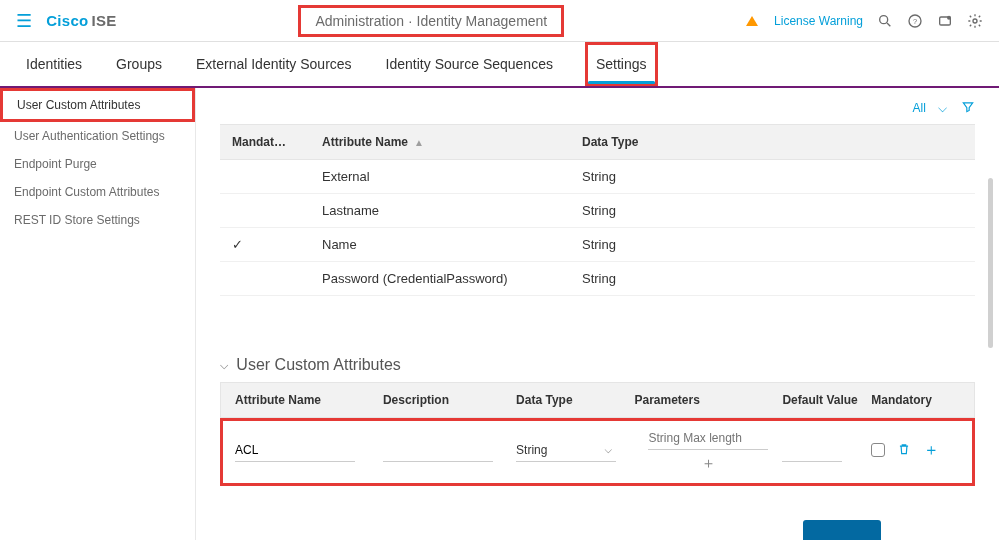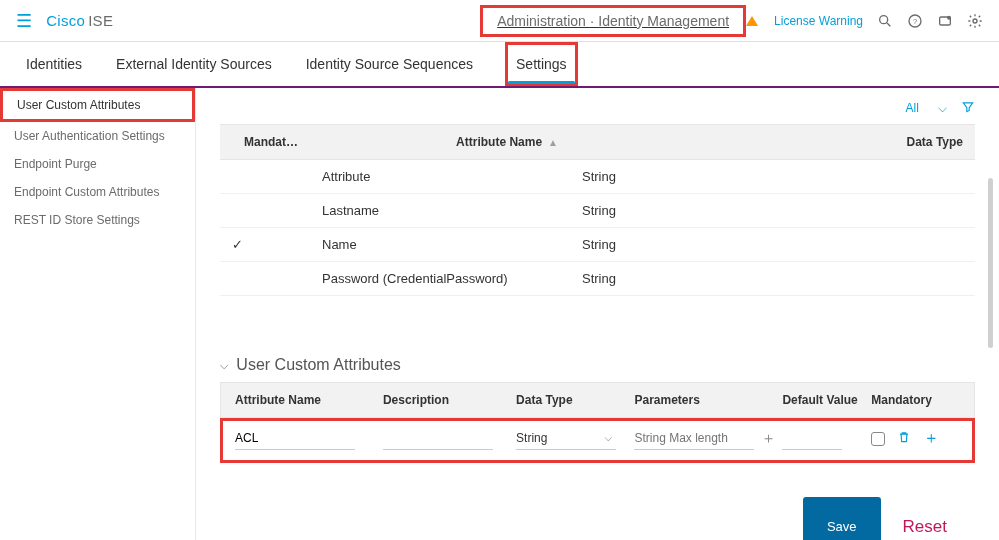--- a/index.html
+++ b/index.html
@@ -1,48 +1,48 @@
 <!DOCTYPE html>
 <html><head>
   <meta charset="utf-8">
   <style>
     * { box-sizing: border-box; margin: 0; padding: 0; font-family: -apple-system, BlinkMacSystemFont, "Segoe UI", Arial, sans-serif; }
     body { background: #fff; width: 999px; height: 540px; overflow: hidden; font-size: 13px; color: #333; }
     
     .topbar { display: flex; align-items: center; height: 42px; padding: 0 16px; border-bottom: 1px solid #e0e0e0; }
     .menu-btn { color: #049fd9; font-size: 18px; margin-right: 14px; cursor: pointer; }
-    .brand { font-size: 15px; font-weight: 400; letter-spacing: 0.3px; }
+    .brand { font-size: 15px; font-weight: 700; letter-spacing: 0.3px; }
     .brand-cisco { color: #049fd9; }
     .brand-ise { color: #6b6b6b; margin-left: 3px;}
-    .breadcrumb-wrap { flex: 1; display: flex; justify-content: flex-end; text-decoration: underline; }
+    .breadcrumb-wrap { flex: 1; display: flex; justify-content: center; }
     .breadcrumb-box { border: 3px solid #e53935; display: flex; align-items: center; height: 32px; padding: 0 14px; }
     .breadcrumb-text { color: #6b6b6b; font-size: 14px; }
     .top-right { display: flex; align-items: center; gap: 14px; }
     .license { color: #049fd9; font-size: 12px; display: flex; align-items:center; gap:16px;}
     .warn-tri { width:0;height:0;border-left:6px solid transparent;border-right:6px solid transparent;border-bottom:10px solid #ff9800; display:inline-block;}
     .top-icon { color: #6b6b6b; width:16px;height:16px; display:flex; align-items:center; justify-content:center; cursor:pointer;}
     
     .tabs { display: flex; height: 46px; border-bottom: 2px solid #701a75; padding-left: 24px; align-items: center; gap: 30px; }
     .tab { color: #333; font-size: 14px; padding: 0 2px; height:100%; display:flex; align-items:center; cursor:pointer; position:relative;}
     .tab-active-underline { position:absolute; bottom:-1px; left:0; right:0; height:3px; background:#049fd9; border-radius:2px;}
     .tab-selected-box { border: 3px solid #e53935; padding: 11px 8px; height:auto;}
     
     .body-row { display:flex; height: calc(100% - 88px); }
     .sidebar { width: 196px; border-right: 1px solid #e8e8e8; }
     .side-item { padding: 7px 14px; font-size: 12px; color: #6b6b6b; cursor:pointer; }
     .side-active { color: #333; }
     .side-top-box { border: 3px solid #e53935; }
     
     .main { flex:1; padding: 8px 24px 0 24px; position:relative; overflow-y:auto;}
     .filter-bar { display:flex; justify-content:flex-end; align-items:center; gap:14px; height:24px; margin-bottom:4px;}
-    .all-link { color:#049fd9; font-size:12px; display:flex;align-items:center; gap:19px; cursor:pointer;}
+    .all-link { color:#049fd9; font-size:12px; display:flex;align-items:center; gap:12px; cursor:pointer;}
     .funnel { color:#049fd9; cursor:pointer;}
     
     .table { width:100%; border-collapse: collapse;}
-    .table thead th { background:#f2f2f2; text-align:right; font-weight:600; font-size:12px; padding: 10px 12px; color:#333; border-top:1px solid #e5e5e5; border-bottom:1px solid #e5e5e5;}
+    .table thead th { background:#f2f2f2; text-align:left; font-weight:600; font-size:12px; padding: 10px 12px; color:#333; border-top:1px solid #e5e5e5; border-bottom:1px solid #e5e5e5;}
     .th-mandatory { width:90px; white-space:nowrap; overflow:hidden; text-overflow:ellipsis;}
     .th-attr { width:260px;}
     .table tbody td { padding: 9px 12px; font-size:13px; color:#333; border-bottom:1px solid #f0f0f0;}
     .check { color:#7cb342; font-size:13px;}
     .sort-arrow { color:#9e9e9e; font-size:10px; margin-left:6px;}
     
     .scrollbar-stub { position:absolute; right:6px; top:90px; width:5px; height:170px; background:#d0d0d0; border-radius:3px;}
     
     .section-header { display:flex; align-items:center; gap:8px; margin-top: 60px; margin-bottom:8px;}
     .section-chev { color:#888; font-size:11px;}
@@ -108,20 +108,21 @@
         <svg viewBox="0 0 24 24" width="16" height="16" fill="none" stroke="currentColor" stroke-width="2">
           <circle cx="12" cy="12" r="3"></circle>
           <path d="M12 2v3M12 19v3M4.2 4.2l2.1 2.1M17.7 17.7l2.1 2.1M2 12h3M19 12h3M4.2 19.8l2.1-2.1M17.7 6.3l2.1-2.1"></path>
         </svg>
       </span>
   </div>
 </div>
 
 <div class="tabs">
   <span class="tab">Identities</span>
+  <span class="tab">Groups</span>
   <span class="tab">External Identity Sources</span>
   <span class="tab">Identity Source Sequences</span>
   <span class="tab tab-selected-box">
     <span>Settings</span>
     <span class="tab-active-underline"></span>
   </span>
 </div>
 
 <div class="body-row">
   <div class="sidebar">
@@ -149,21 +150,21 @@
       <thead>
         <tr>
           <th class="th-mandatory">Mandat…</th>
           <th class="th-attr"><span>Attribute Name</span><span class="sort-arrow">▲</span></th>
           <th>Data Type</th>
         </tr>
       </thead>
       <tbody>
         <tr>
             <td></td>
-            <td>Attribute</td>
+            <td>External</td>
             <td>String</td>
           </tr>
         <tr>
             <td></td>
             <td>Lastname</td>
             <td>String</td>
           </tr>
         <tr>
             <td class="check">✓</td>
             <td>Name</td>
@@ -195,21 +196,21 @@
 
     <div class="uca-row-box">
       <span class="col-attr"><input class="under-input" value="ACL" style=""></span>
       <span class="col-desc"><input class="under-input narrow" value="" style=""></span>
       <span class="col-dt">
         <span class="select-wrap">
           <span>String</span>
           <span style="color:#888;font-size:10px;">⌵</span>
         </span>
       </span>
-      <span class="col-param" style="display:flex;align-items:center;gap:4px;">
+      <span class="col-param" style="display:flex;align-items:center;gap:4px;flex-direction:column;">
         <input class="under-input" style="width: 120px;" placeholder="String Max length">
         <span class="plus-thin">＋</span>
       </span>
       <span class="col-def"><input class="under-input" style="width: 60px;" value=""></span>
       <span class="col-mand" style="display:flex;align-items:center;gap:4px;">
         <span class="checkbox"></span>
         <span class="trash"><svg viewBox="0 0 24 24" width="14" height="14" fill="none" stroke="currentColor" stroke-width="2">
               <path d="M5 7h14M9 7V5h6v2M7 7l1 13h8l1-13"></path>
             </svg></span>
         <span class="plus-blue">＋</span>

